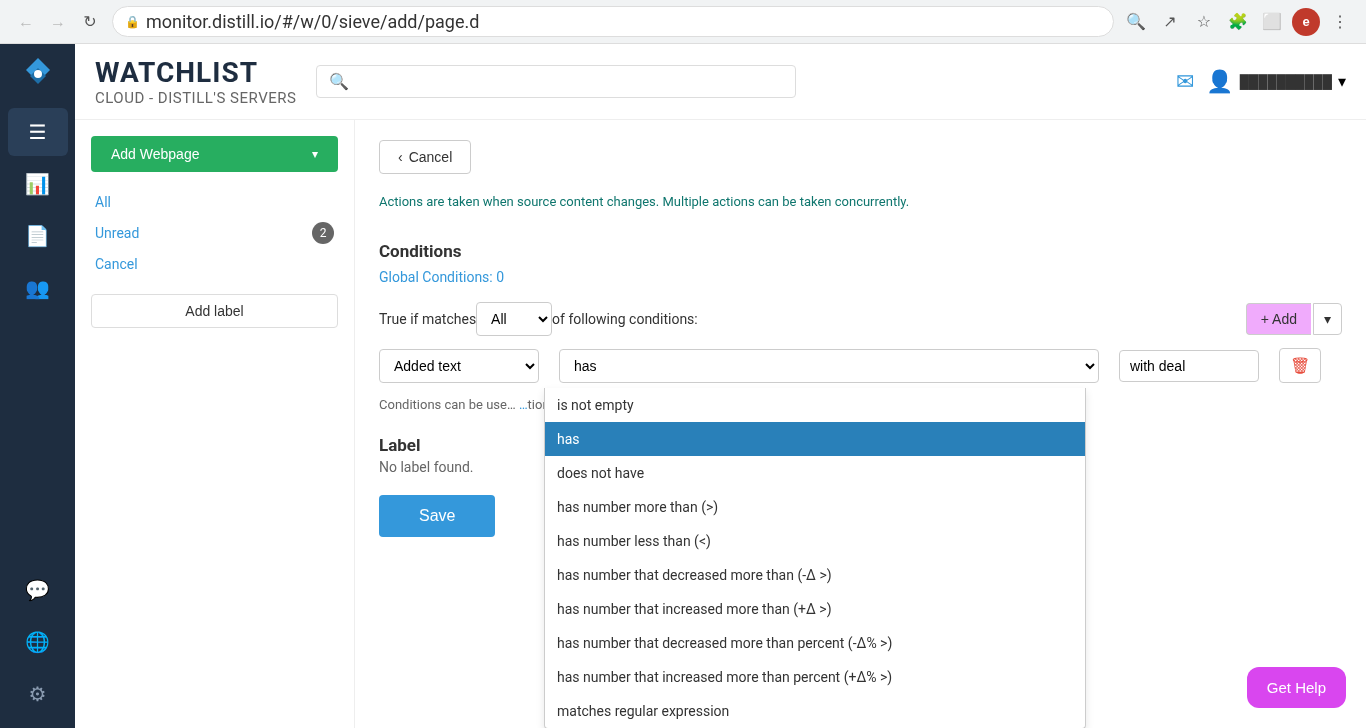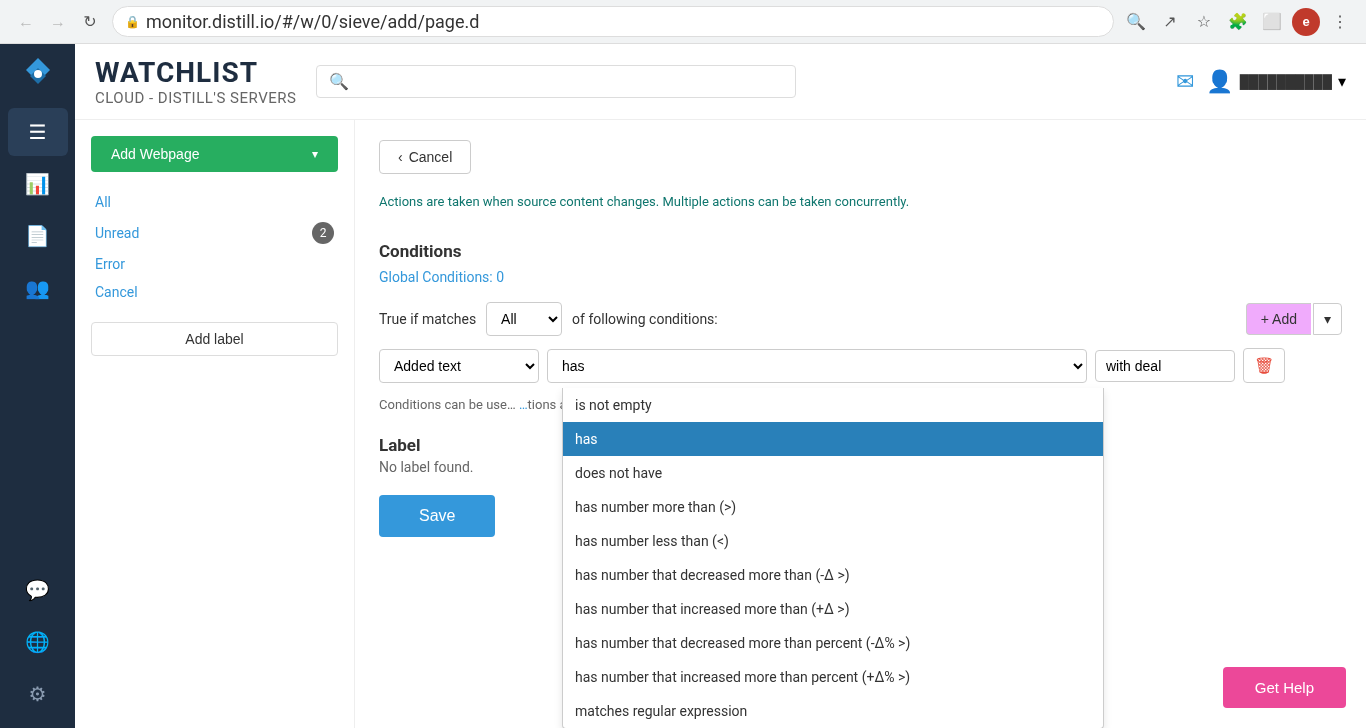--- a/index.html
+++ b/index.html
@@ -262,21 +262,20 @@
       color: #3498db;
       font-size: 14px;
       cursor: pointer;
       margin-bottom: 17px;
       display: block;
     }
 
     .condition-row {
       display: flex;
       align-items: center;
-      gap: 10px;
       margin-bottom: 12px;
       flex-wrap: wrap;
       position: relative;
     }
     .condition-label { font-size: 14px; color: #333; white-space: nowrap; }
 
     select.condition-select {
       border: 1px solid #ccc;
       border-radius: 4px;
       padding: 7px 10px;
@@ -307,21 +306,21 @@
       padding: 7px 10px;
       font-size: 14px;
       cursor: pointer;
       color: #333;
     }
 
     
     .filter-row {
       display: flex;
       align-items: center;
-      gap: 8px;
+      gap: 20px;
       margin-bottom: 12px;
       position: relative;
     }
     .filter-select-wide {
       border: 1px solid #ccc;
       border-radius: 4px;
       padding: 7px 10px;
       font-size: 14px;
       width: 160px;
       background: white;
@@ -350,21 +349,21 @@
       padding: 7px 10px;
       cursor: pointer;
       color: #e74c3c;
       font-size: 16px;
     }
 
     
     .dropdown-overlay {
       position: absolute;
       top: 40px;
-      left: 183px;
+      left: 165px;
       width: 542px;
       background: white;
       border: 1px solid #ccc;
       border-top: none;
       border-radius: 0 0 4px 4px;
       z-index: 100;
       box-shadow: 0 4px 8px rgba(0,0,0,0.1);
     }
     .dropdown-item {
       padding: 9px 12px;
@@ -397,25 +396,25 @@
       font-size: 16px;
       cursor: pointer;
       font-weight: 500;
     }
 
     
     .get-help-btn {
       position: fixed;
       bottom: 20px;
       right: 20px;
-      background: #ec4899;
+      background: #d946ef;
       color: white;
       border: none;
-      border-radius: 4px;
-      padding: 12px 32px;
+      border-radius: 12px;
+      padding: 12px 20px;
       font-size: 15px;
       cursor: pointer;
       font-weight: 500;
       z-index: 200;
     }
   </style>
 </head>
 <body>
 
 <div class="browser-chrome">
@@ -501,23 +500,20 @@
           <span class="dropdown-arrow">▾</span>
         </button>
 
         <div class="nav-links">
           <div class="nav-link">
             <span>All</span>
           </div>
           <div class="nav-link">
             <span>Unread</span>
             <span class="badge">2</span>
-          </div>
-          <div class="nav-link">
-            <span>Error</span>
           </div>
           <div class="nav-link">
             <span>Cancel</span>
           </div>
         </div>
 
         <button class="add-label-btn">Add label</button>
       </div>
 
       <div class="right-panel">

